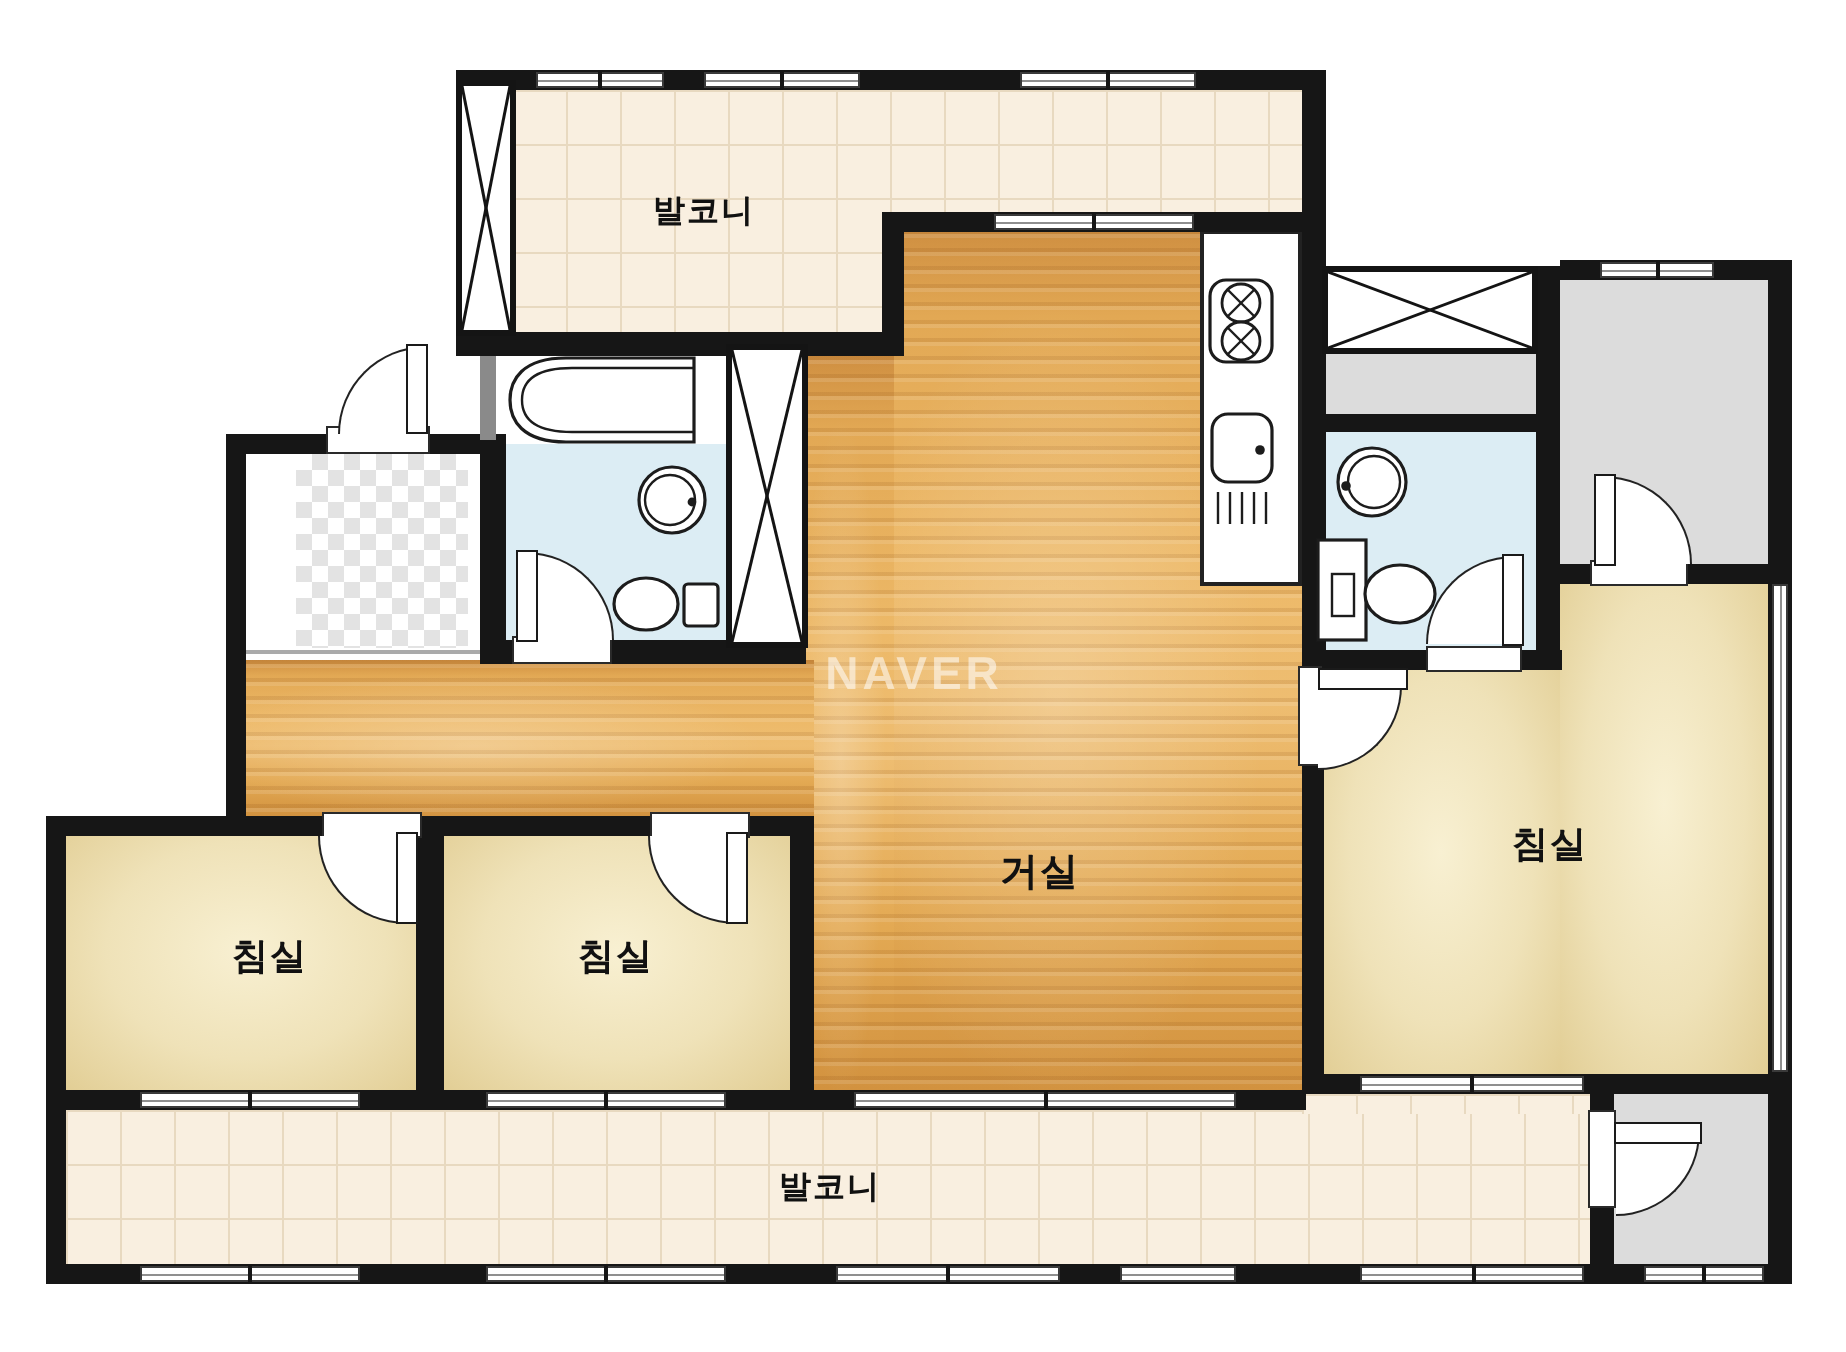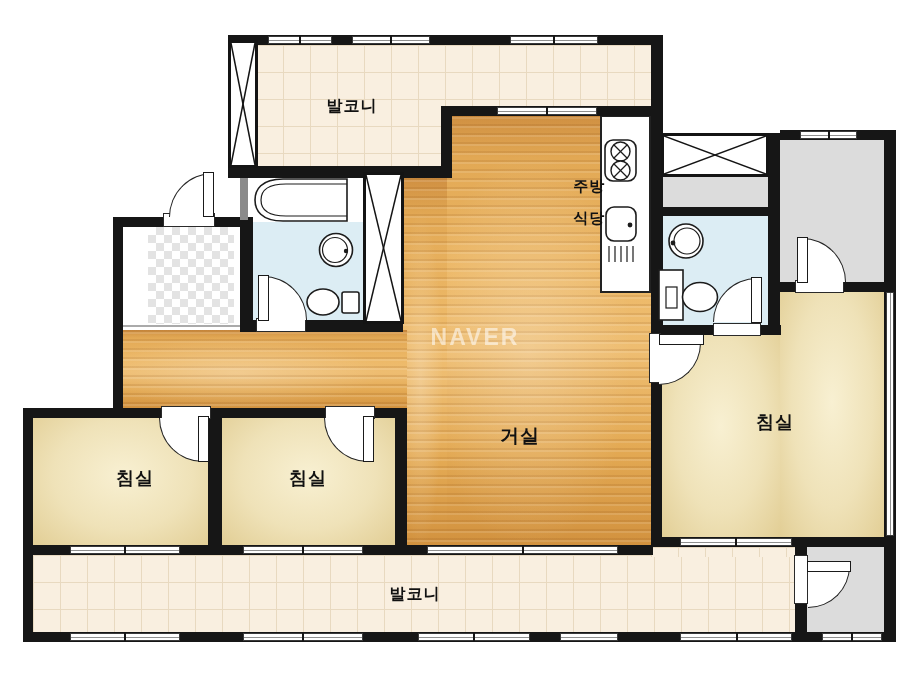--- a/index.html
+++ b/index.html
@@ -220,25 +220,21 @@
     <g fill="#fff" stroke="#1c1c1c" stroke-width="1.6">
       <rect x="659" y="270" width="24" height="50"></rect>
       <rect x="666" y="287" width="11" height="21" stroke-width="1.2"></rect>
     </g>
     <g fill="#fff" stroke="#1c1c1c" stroke-width="1.6">
       <ellipse cx="700" cy="297" rx="17.5" ry="14.5"></ellipse>
     </g>
   </svg>
 
   <div class="label" style="left:352px;top:106px;font-size:16px;">발코니</div>
-  <div class="label" style="left:579px;top:202px;font-size:15px;line-height:16px;">
-    <span>주방</span><br>
-    <span>식당</span>
-  </div>
   <div class="label" style="left:520px;top:436px;font-size:19px;">거실</div>
   <div class="label" style="left:135px;top:478px;font-size:18px;">침실</div>
   <div class="label" style="left:308px;top:478px;font-size:18px;">침실</div>
   <div class="label" style="left:775px;top:422px;font-size:18px;">침실</div>
   <div class="label" style="left:415px;top:594px;font-size:16px;">발코니</div>
 
-  <div id="watermark" style="left:475px;top:337px;">NAVER</div>
+  <div id="watermark" style="left:457px;top:337px;">NAVER</div>
 
 </div>
 
 </body></html>

